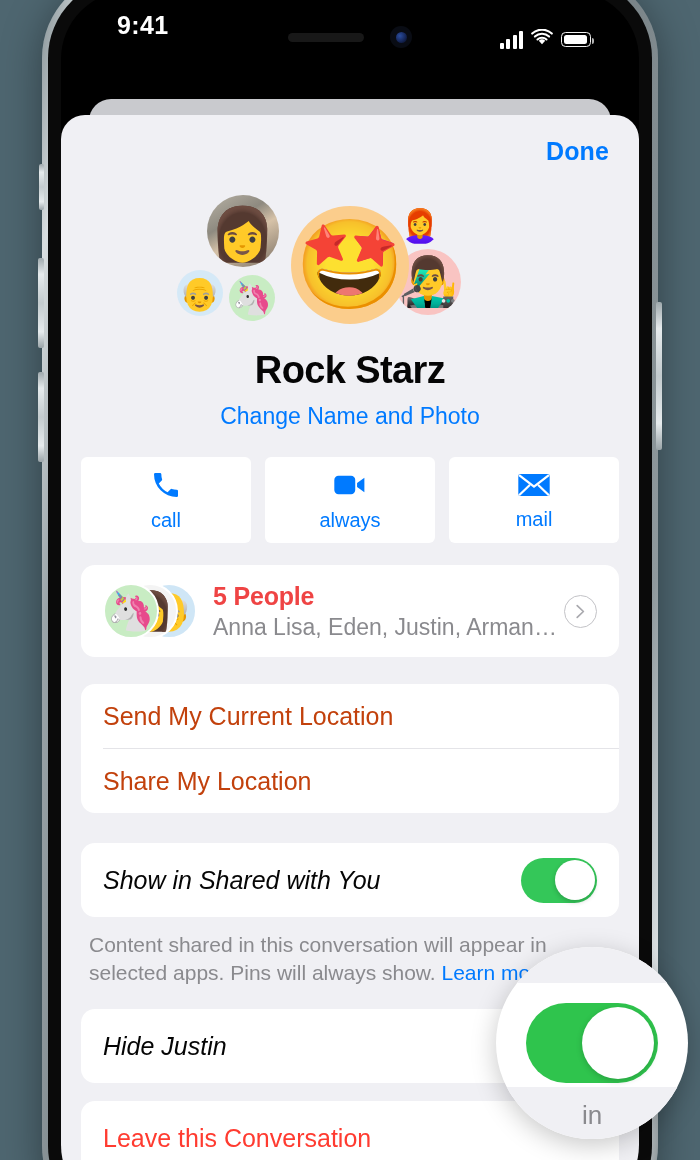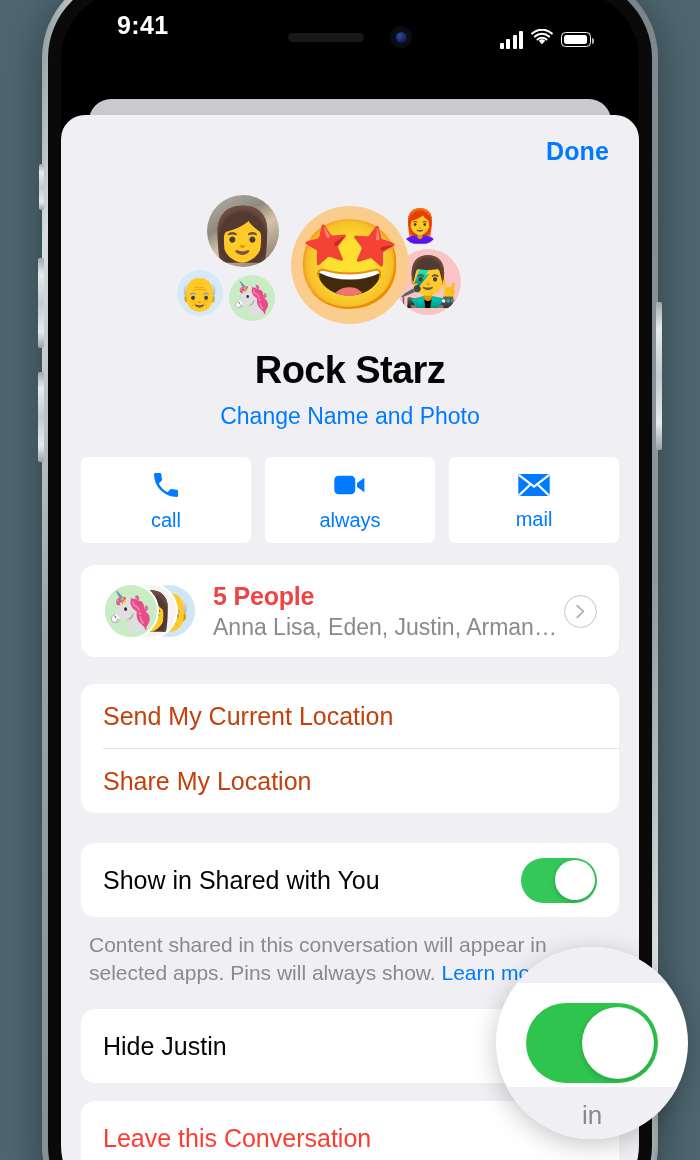--- a/index.html
+++ b/index.html
@@ -373,20 +373,21 @@
     margin-top: 30px;
     height: 74px;
     display: flex;
     align-items: center;
     padding: 0 22px;
   }
   .row-label {
     flex: 1;
     font-size: 25px;
     color: #050505;
+    font-style: italic;
   }
   .toggle {
     flex: none;
     width: 76px;
     height: 45px;
     border-radius: 23px;
     background: #34c759;
     position: relative;
     cursor: pointer;
   }

